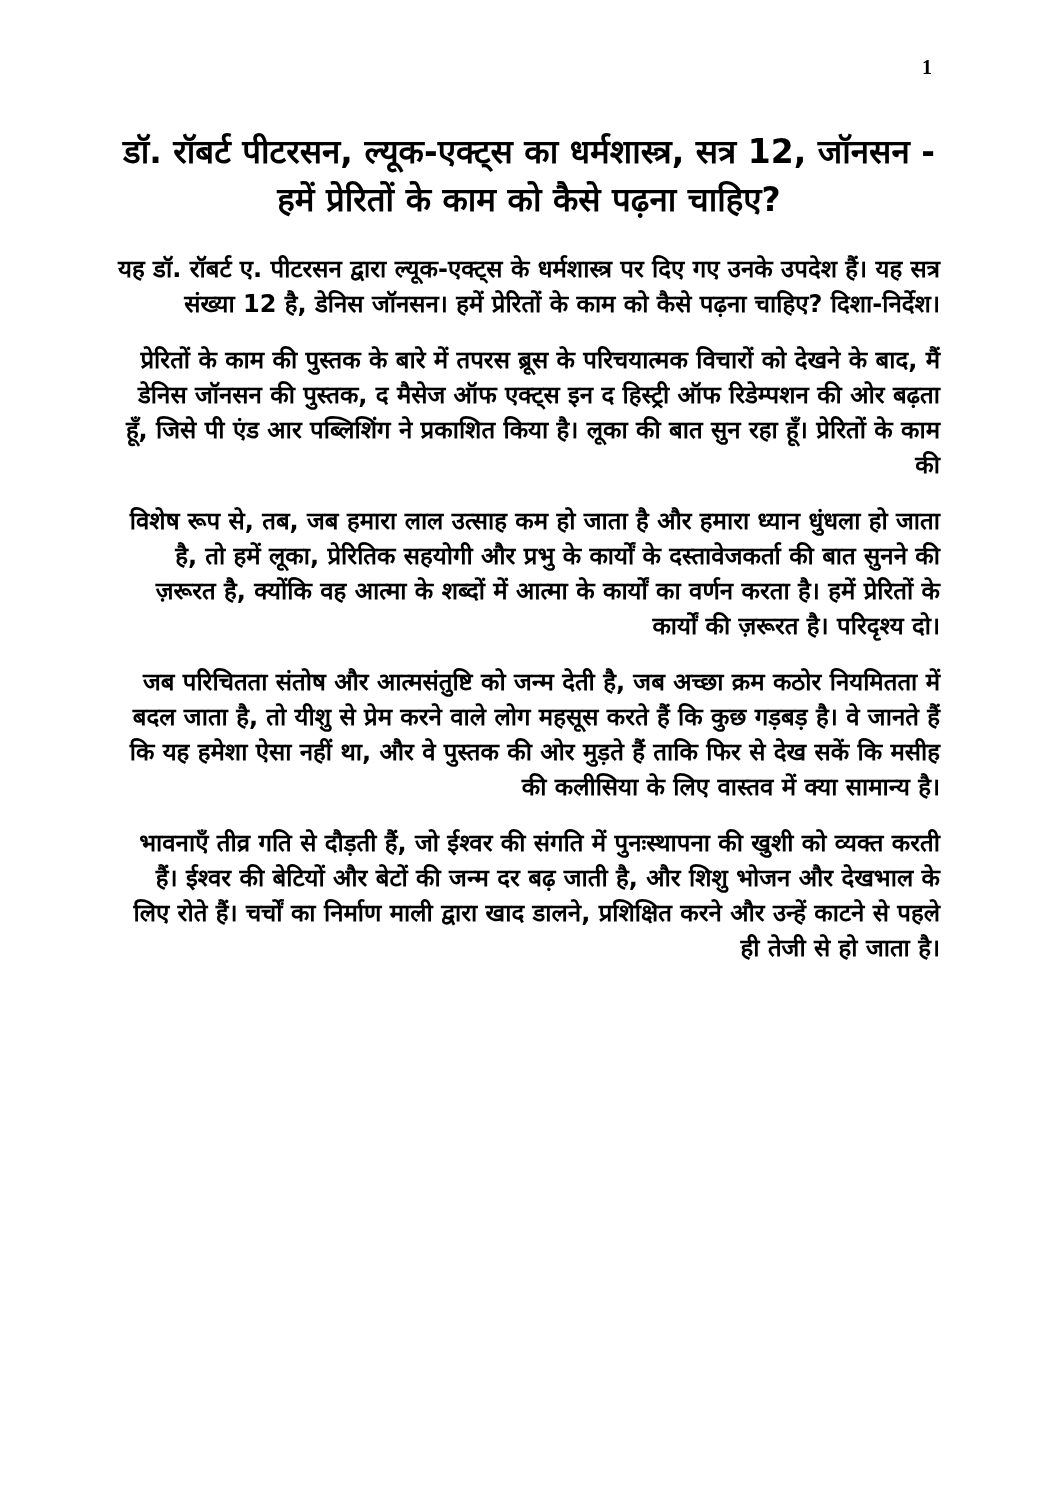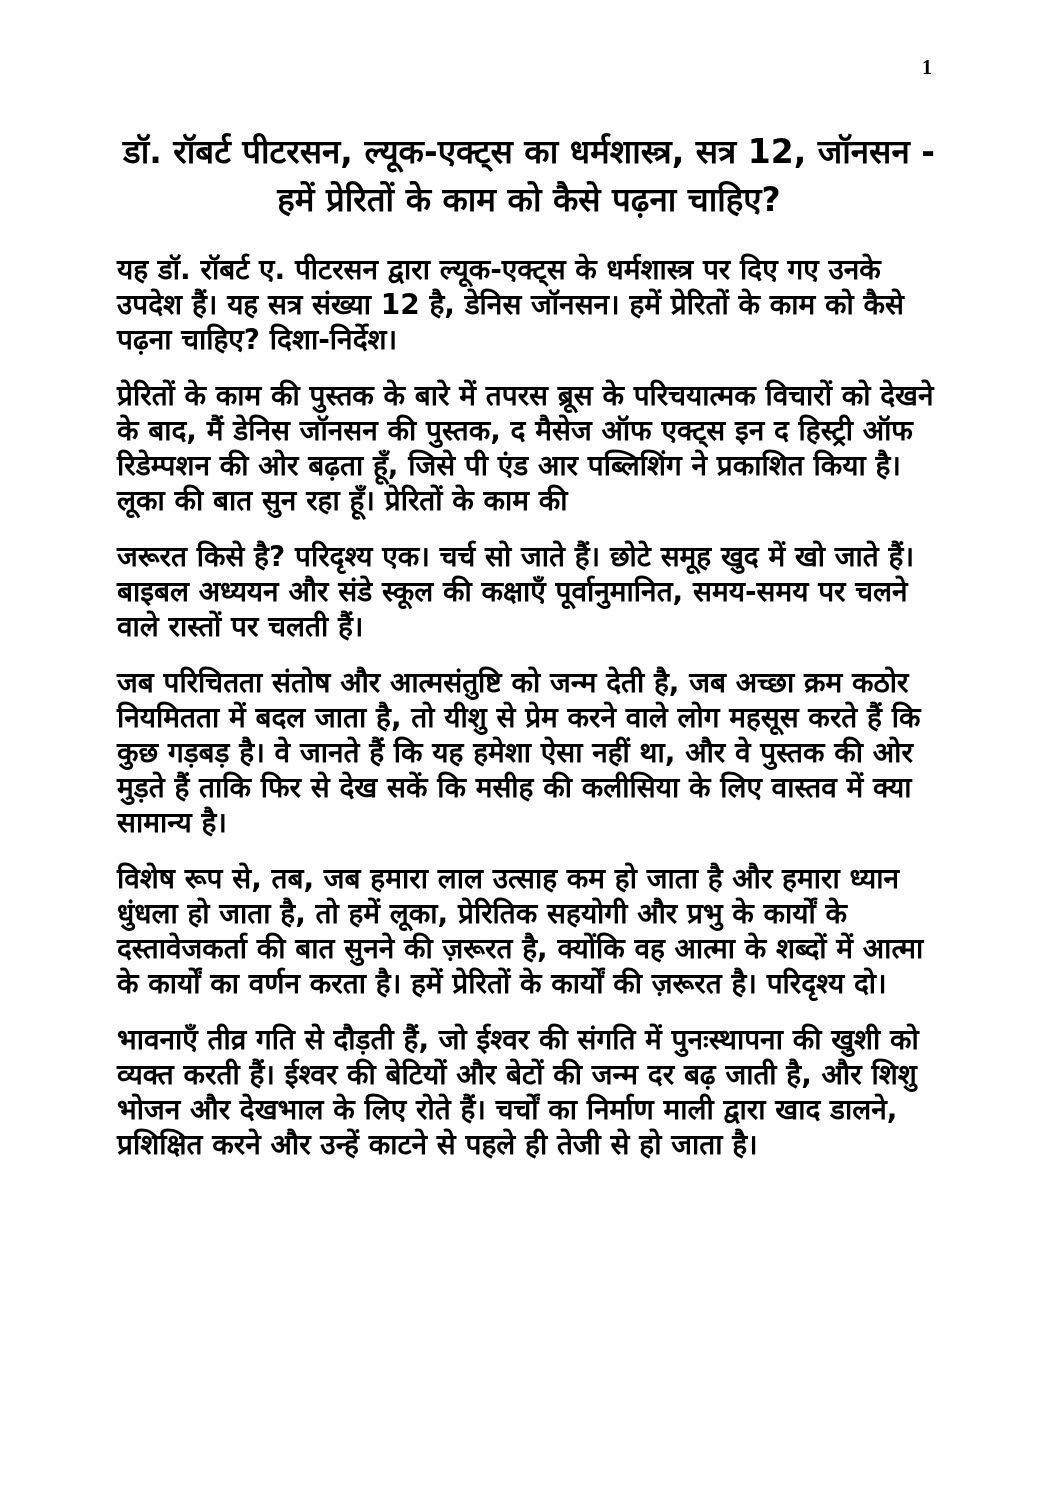--- a/index.html
+++ b/index.html
@@ -37,39 +37,38 @@
   .title-block .title-main,
   .title-block .title-subtitle {
     display: block;
   }
   .body-block {
     margin: 28px 118px 0 117px;
   }
   .body-block p {
     margin: 0 0 21px 0;
     font-weight: 700;
-    font-size: 28px;
+    font-size: 24px;
     line-height: 35px;
-    text-align: left;
+    text-align: right;
     color: #000000;
   }
 </style>
 </head>
 <body>
 
 <div class="page">
 
   <div class="page-number">1</div>
 
   <div class="title-block">
     <span class="title-main">डॉ. रॉबर्ट पीटरसन, ल्यूक-एक्ट्स का धर्मशास्त्र, सत्र 12, जॉनसन - हमें प्रेरितों के काम को कैसे पढ़ना चाहिए?</span>
   </div>
 
   <div class="body-block">
     <p>यह डॉ. रॉबर्ट ए. पीटरसन द्वारा ल्यूक-एक्ट्स के धर्मशास्त्र पर दिए गए उनके उपदेश हैं। यह सत्र संख्या 12 है, डेनिस जॉनसन। हमें प्रेरितों के काम को कैसे पढ़ना चाहिए? दिशा-निर्देश।</p>
     <p>प्रेरितों के काम की पुस्तक के बारे में तपरस ब्रूस के परिचयात्मक विचारों को देखने के बाद, मैं डेनिस जॉनसन की पुस्तक, द मैसेज ऑफ एक्ट्स इन द हिस्ट्री ऑफ रिडेम्पशन की ओर बढ़ता हूँ, जिसे पी एंड आर पब्लिशिंग ने प्रकाशित किया है। लूका की बात सुन रहा हूँ। प्रेरितों के काम की</p>
-    <p>जरूरत किसे है? परिदृश्य एक। चर्च सो जाते हैं। छोटे समूह खुद में खो जाते हैं। बाइबल अध्ययन और संडे स्कूल की कक्षाएँ पूर्वानुमानित, समय-समय पर चलने वाले रास्तों पर चलती हैं।</p>
+    <p>विशेष रूप से, तब, जब हमारा लाल उत्साह कम हो जाता है और हमारा ध्यान धुंधला हो जाता है, तो हमें लूका, प्रेरितिक सहयोगी और प्रभु के कार्यों के दस्तावेजकर्ता की बात सुनने की ज़रूरत है, क्योंकि वह आत्मा के शब्दों में आत्मा के कार्यों का वर्णन करता है। हमें प्रेरितों के कार्यों की ज़रूरत है। परिदृश्य दो।</p>
     <p>जब परिचितता संतोष और आत्मसंतुष्टि को जन्म देती है, जब अच्छा क्रम कठोर नियमितता में बदल जाता है, तो यीशु से प्रेम करने वाले लोग महसूस करते हैं कि कुछ गड़बड़ है। वे जानते हैं कि यह हमेशा ऐसा नहीं था, और वे पुस्तक की ओर मुड़ते हैं ताकि फिर से देख सकें कि मसीह की कलीसिया के लिए वास्तव में क्या सामान्य है।</p>
-    <p>विशेष रूप से, तब, जब हमारा लाल उत्साह कम हो जाता है और हमारा ध्यान धुंधला हो जाता है, तो हमें लूका, प्रेरितिक सहयोगी और प्रभु के कार्यों के दस्तावेजकर्ता की बात सुनने की ज़रूरत है, क्योंकि वह आत्मा के शब्दों में आत्मा के कार्यों का वर्णन करता है। हमें प्रेरितों के कार्यों की ज़रूरत है। परिदृश्य दो।</p>
     <p>भावनाएँ तीव्र गति से दौड़ती हैं, जो ईश्वर की संगति में पुनःस्थापना की खुशी को व्यक्त करती हैं। ईश्वर की बेटियों और बेटों की जन्म दर बढ़ जाती है, और शिशु भोजन और देखभाल के लिए रोते हैं। चर्चों का निर्माण माली द्वारा खाद डालने, प्रशिक्षित करने और उन्हें काटने से पहले ही तेजी से हो जाता है।</p>
   </div>
 
 </div>
 
 </body></html>

